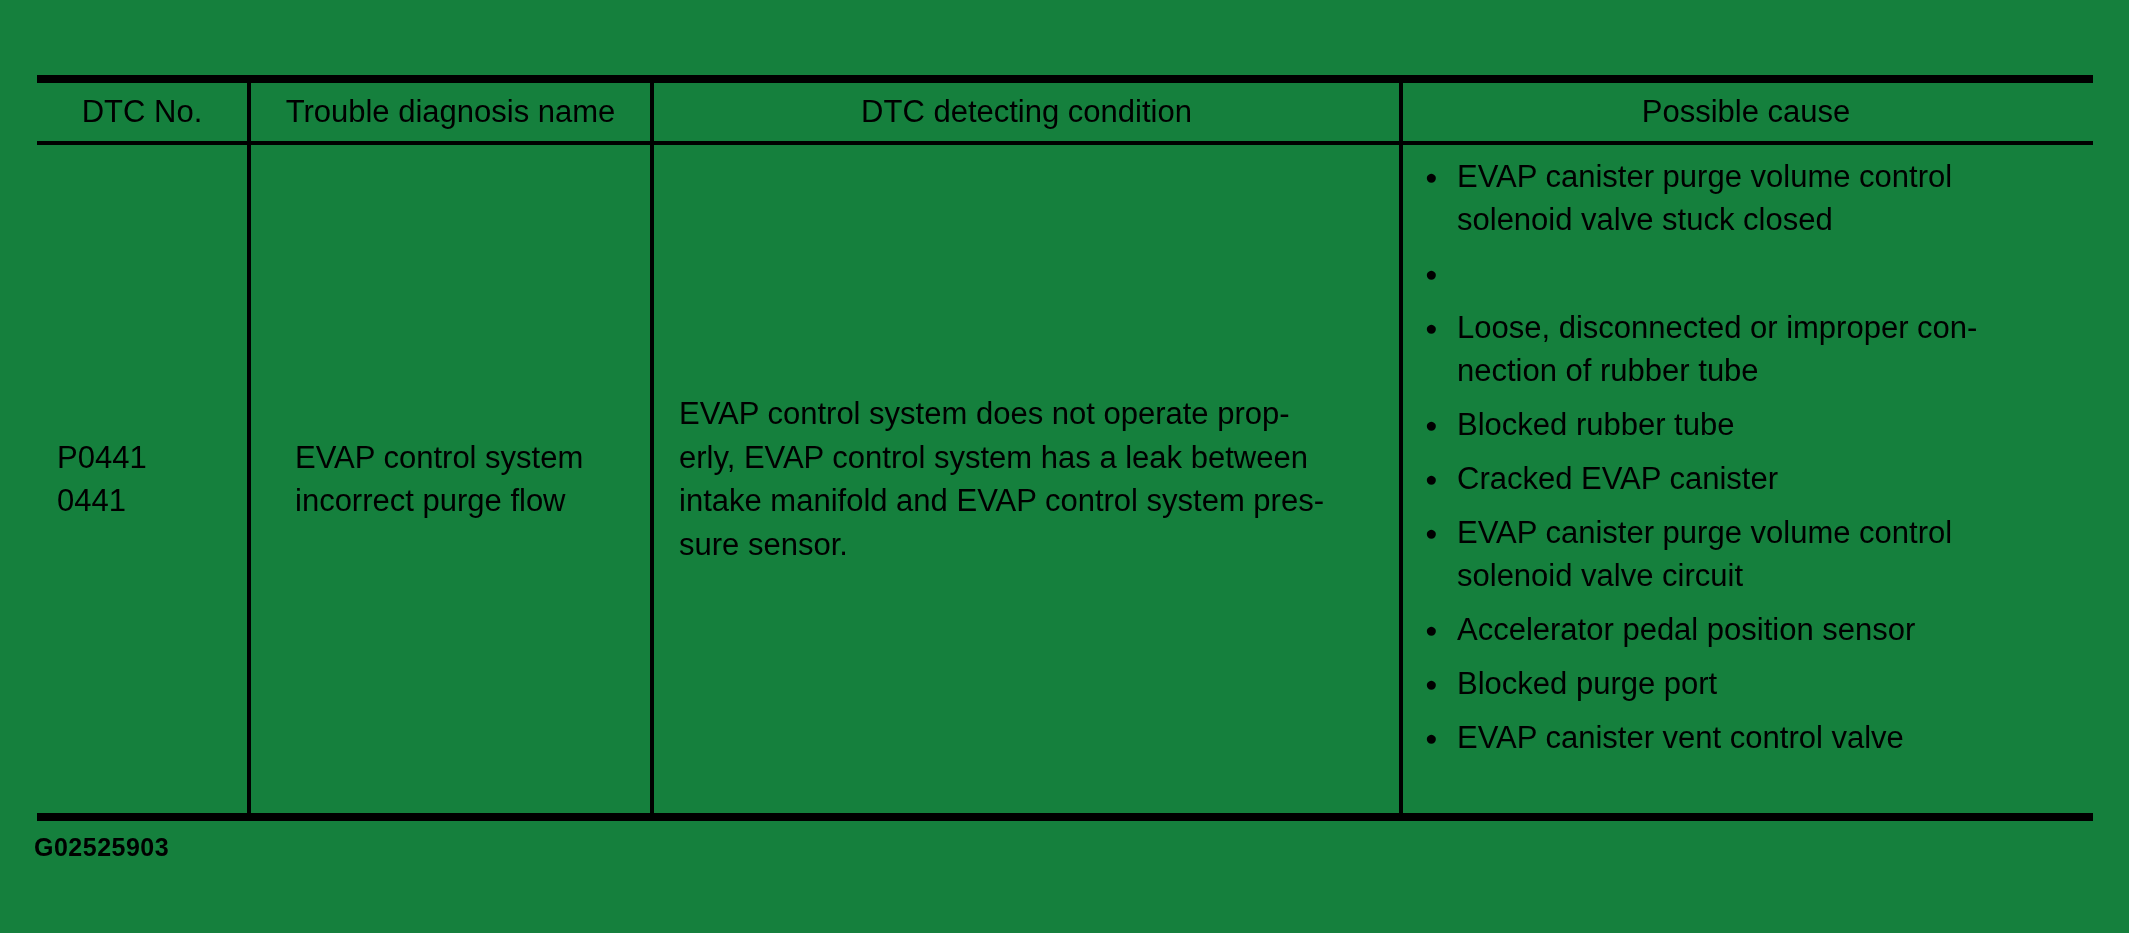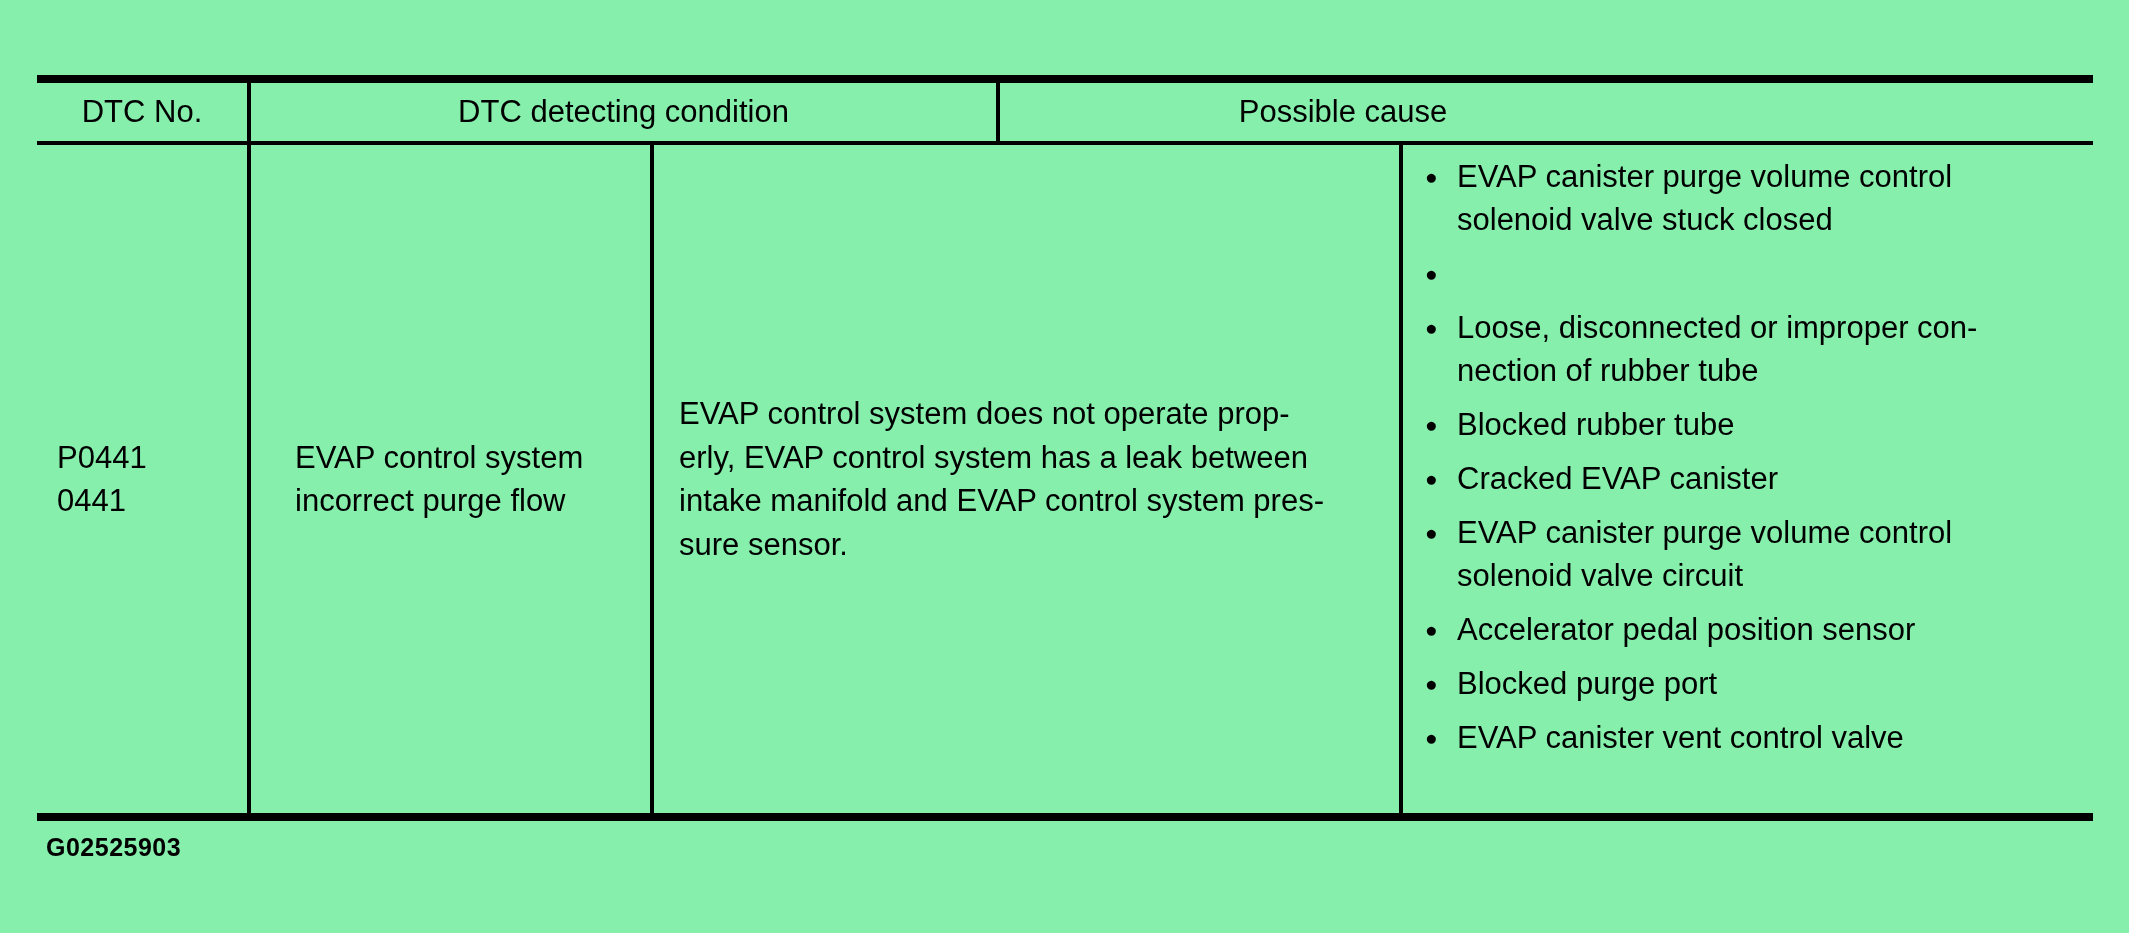--- a/index.html
+++ b/index.html
@@ -11,21 +11,21 @@
     width: 2129px;
     height: 933px;
     position: relative;
     font-family: "Liberation Sans", "DejaVu Sans", sans-serif;
     color: #000000;
     -webkit-font-smoothing: antialiased;
   }
   .page {
     position: absolute;
     inset: 0;
-    background: #86efac;
+    background: #15803d;
   }
   .dtc-table {
     position: absolute;
     left: 37px;
     top: 75px;
     width: 2056px;
     border-top: 8px solid #000;
     border-bottom: 8px solid #000;
     box-sizing: border-box;
   }
@@ -93,36 +93,37 @@
     width: 32px;
     font-size: 21px;
     line-height: 43px;
   }
   .bullet::before { content: "\25CF"; }
   .cause-text {
     line-height: 43px;
   }
   .figure-code {
     position: absolute;
-    left: 46px;
+    left: 34px;
     top: 833px;
     font-size: 25px;
     font-weight: bold;
     letter-spacing: 0.5px;
   }
 </style>
 </head>
 <body>
 
 <div class="page">
 
   <div class="dtc-table">
 
     <div class="header-row">
       <div class="cell col-1 header-cell">DTC No.</div>
+      <div class="cell col-2 header-cell">Trouble diagnosis name</div>
       <div class="cell col-3 header-cell">DTC detecting condition</div>
       <div class="cell col-4 header-cell">Possible cause</div>
     </div>
 
     <div class="body-row">
 
       <div class="cell col-1 body-cell dtc-no-cell">
         <div class="cell-inner-center">
           <div class="pre-lines">P0441
 0441</div>

